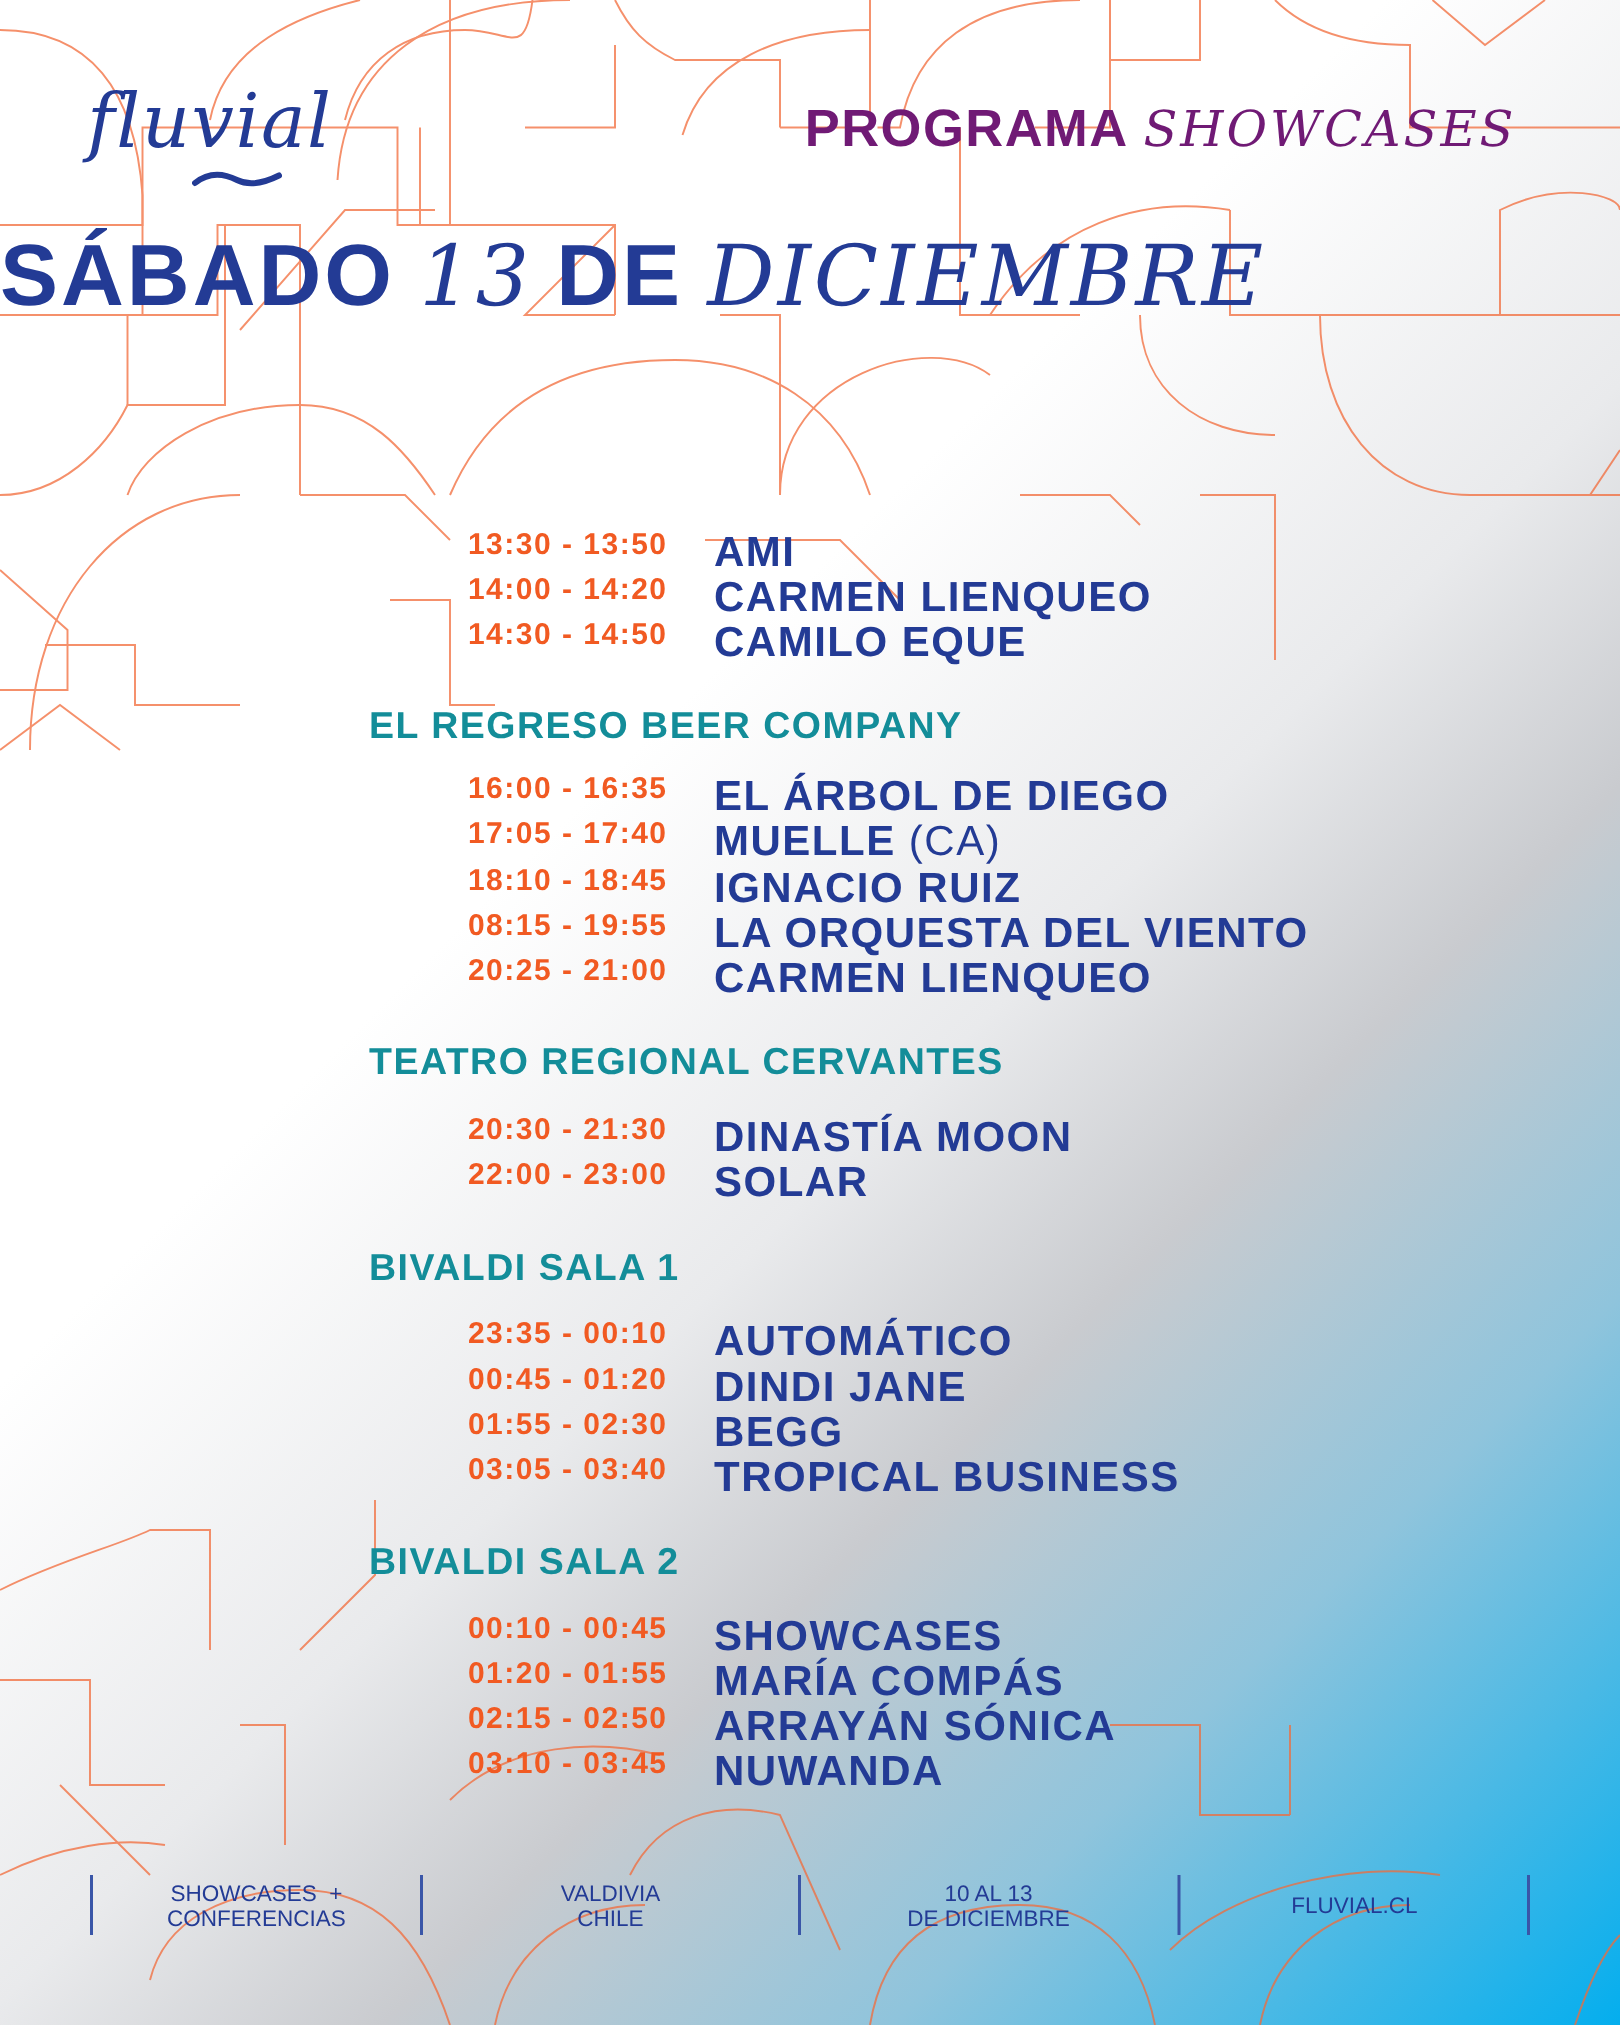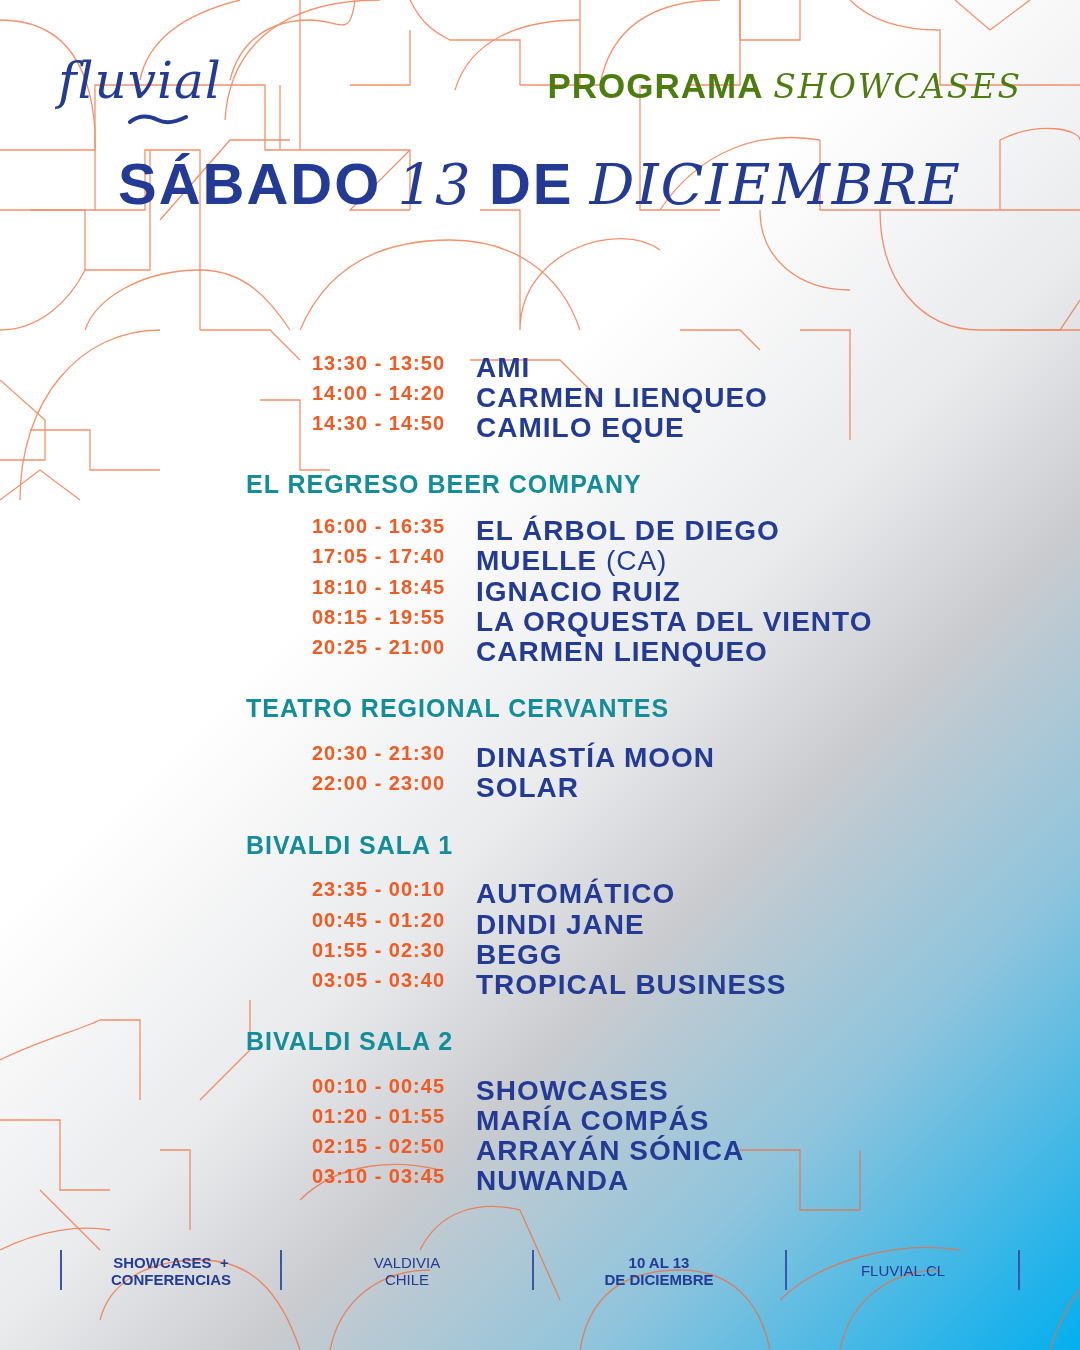--- a/index.html
+++ b/index.html
@@ -2,34 +2,34 @@
 <html><head>
 <meta charset="utf-8">
 <style>
   html,body{margin:0;padding:0;}
   body{width:1080px;height:1350px;overflow:hidden;position:relative;
     font-family:"Liberation Sans",sans-serif;
     background:linear-gradient(135deg,#ffffff 0%,#ffffff 38%,#e9eaec 55%,#c9cbcf 66%,#8fc4dc 80%,#04aeee 100%);}
   .bg-pattern{position:absolute;left:0;top:0;width:1080px;height:1350px;pointer-events:none;}
   .logo{position:absolute;left:58px;top:52px;color:#233b95;font-family:"DejaVu Serif",serif;font-size:50px;font-style:italic;letter-spacing:1px;}
   .logo .wave{position:absolute;left:70px;top:62px;}
-  .prog{position:absolute;right:58px;top:66px;color:#4d7c0f;font-size:35px;white-space:nowrap;}
+  .prog{position:absolute;right:69px;top:66px;color:#701a75;font-size:35px;white-space:nowrap;}
   .prog b{font-weight:900;letter-spacing:1px;}
   .prog i{font-family:"DejaVu Serif",serif;font-weight:normal;letter-spacing:2px;font-size:33px;}
-  .date{position:absolute;left:0;width:1080px;top:150px;text-align:center;color:#233b95;font-size:58px;white-space:nowrap;}
+  .date{position:absolute;left:0;width:1080px;top:150px;text-align:left;color:#233b95;font-size:58px;white-space:nowrap;}
   .date b{font-weight:900;letter-spacing:2px;}
   .date i{font-family:"DejaVu Serif",serif;font-weight:normal;letter-spacing:2px;font-size:56px;}
   .venue{position:absolute;left:246px;color:#138d99;font-weight:bold;font-size:25px;letter-spacing:1px;line-height:31px;}
   .venue .note{font-style:italic;font-weight:normal;font-size:20px;letter-spacing:1px;}
   .time{position:absolute;left:245px;width:200px;text-align:right;color:#f15a22;font-size:20px;font-weight:bold;letter-spacing:1px;}
   .artist{position:absolute;left:476px;color:#233b95;font-size:28px;font-weight:bold;letter-spacing:1px;white-space:nowrap;}
   .artist .suffix{font-weight:normal;}
   .footer{position:absolute;left:0;top:1250px;width:1080px;height:40px;}
   .fsep{position:absolute;top:0;width:2px;height:40px;background:#3a56a8;}
-  .fitem{position:absolute;top:4px;text-align:center;color:#233b95;font-size:15px;font-weight:bold;line-height:17px;}
+  .fitem{position:absolute;top:4px;text-align:center;color:#233b95;font-size:15px;font-weight:normal;line-height:17px;}
   .fitem.light{font-weight:normal;}
 </style>
 </head>
 <body>
 
 <svg class="bg-pattern" viewBox="0 0 1080 1350" fill="none" stroke="#f26b3a" stroke-width="1.3" opacity="0.75">
   <path d="M0 20 C60 20 90 60 95 130 L95 150 L0 150"></path>
   <path d="M95 210 L95 85 L265 85 L265 150 L410 150 L410 210"></path>
   <path d="M140 80 C150 30 200 10 240 0"></path>
   <path d="M300 0 L300 150"></path>

